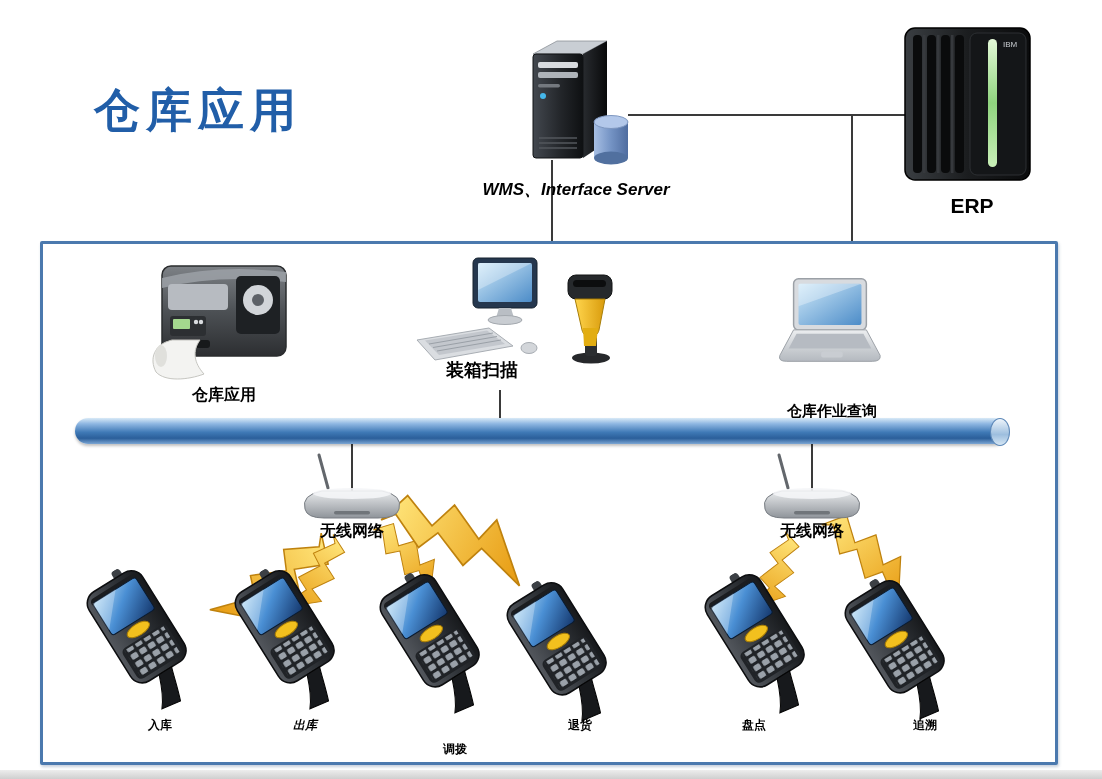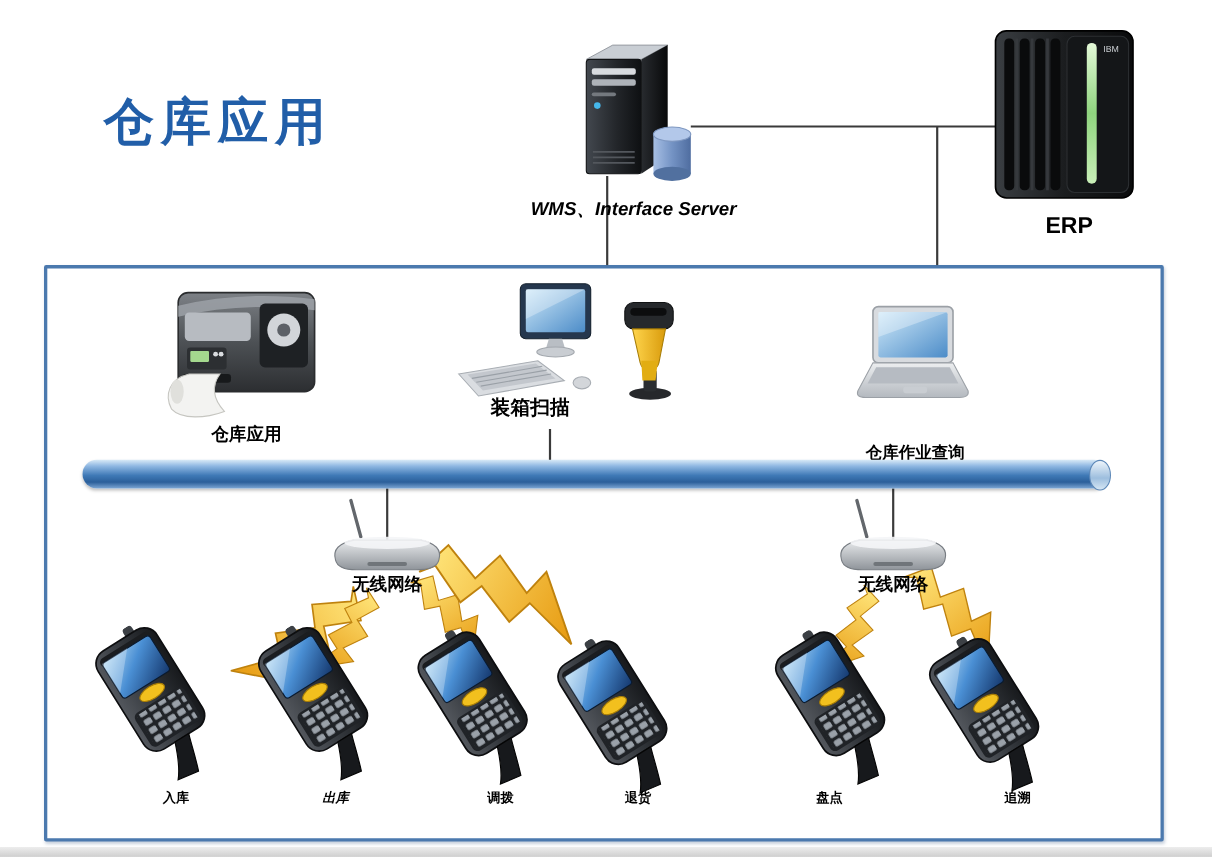--- a/index.html
+++ b/index.html
@@ -61,21 +61,21 @@
   .lbl { position:absolute; text-align:center; font-weight:700; color:#000000;
          font-family:"Liberation Sans","DejaVu Sans",sans-serif; }
   .lbl-wms      { left:456px; top:178px; width:240px; font-size:17px;font-style:italic; }
   .lbl-erp      { left:922px; top:194px; width:100px; font-size:21px; }
   .lbl-printer  { left:144px; top:385px; width:160px; font-size:16px; }
   .lbl-packing  { left:412px; top:358px; width:140px; font-size:18px; }
   .lbl-query    { left:752px; top:382px; width:160px; font-size:15px;margin-top:20px; }
   .lbl-wifi-l   { left:292px; top:521px; width:120px; font-size:16px; }
   .lbl-wifi-r   { left:752px; top:521px; width:120px; font-size:16px; }
   .lbl-hh       { top:717px; width:100px; font-size:12px; }
-  .lbl-hh1 { left:110px; } .lbl-hh2 { left:255px;font-style:italic; } .lbl-hh3 { left:405px; }
+  .lbl-hh1 { left:110px; } .lbl-hh2 { left:255px;font-style:italic; } .lbl-hh3 { left:405px;margin-top:24px; }
   .lbl-hh4 { left:530px; } .lbl-hh5 { left:704px; } .lbl-hh6 { left:875px; }
 </style>
 </head>
 <body>
 
 <div id="page">
 
   <svg width="0" height="0" style="position:absolute" aria-hidden="true">
     <defs>
       <linearGradient id="gScreen" x1="0" y1="0" x2="1" y2="1">

